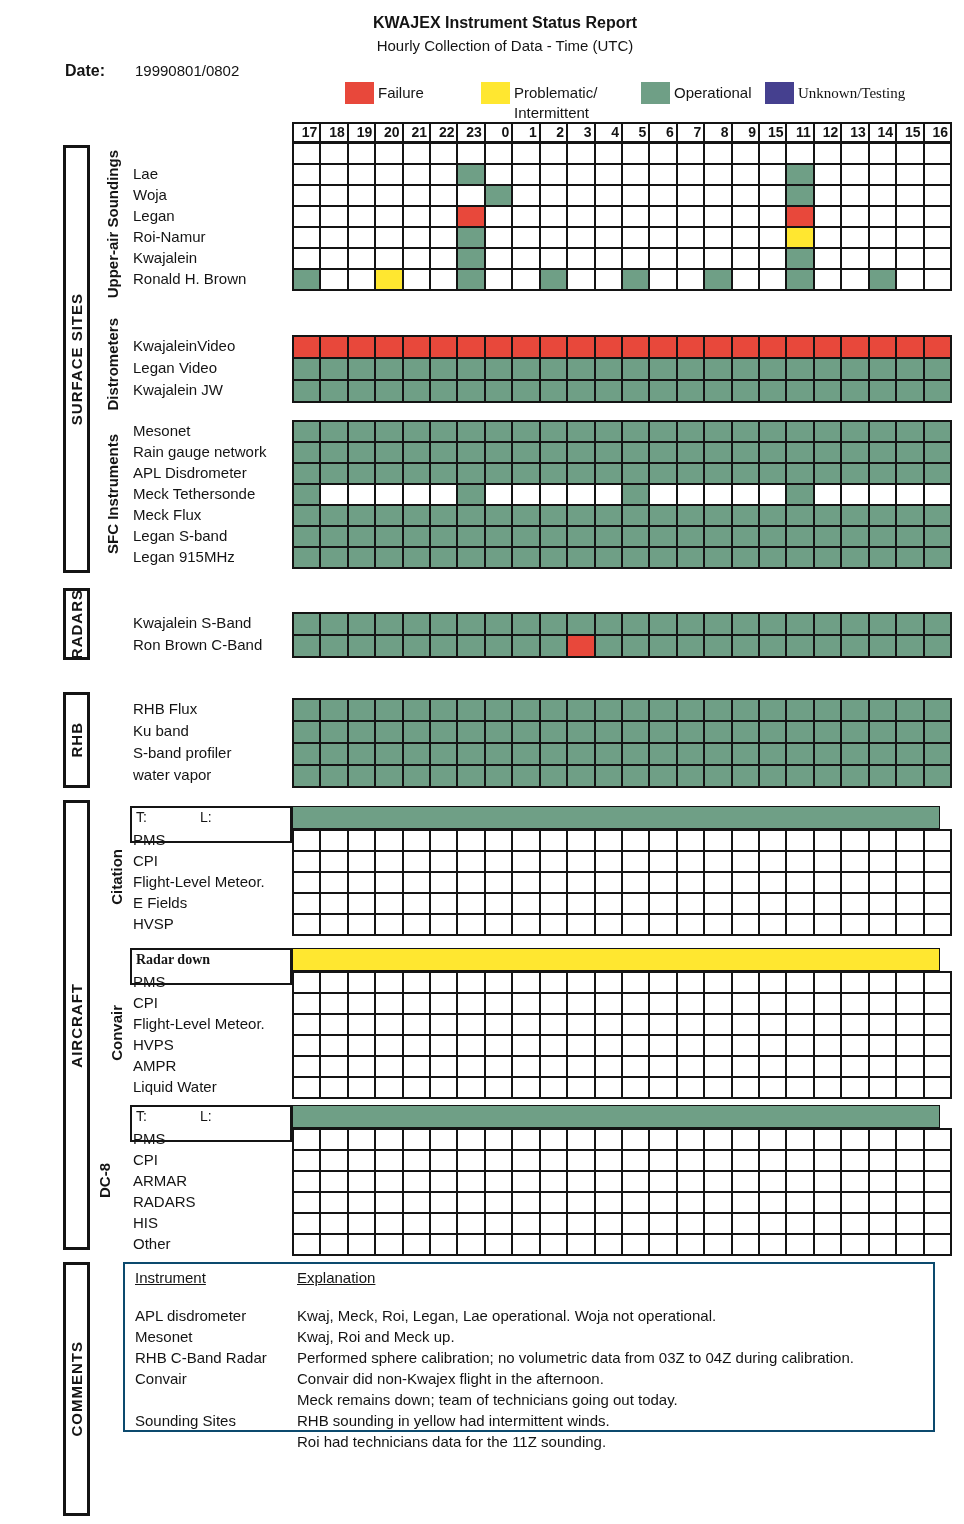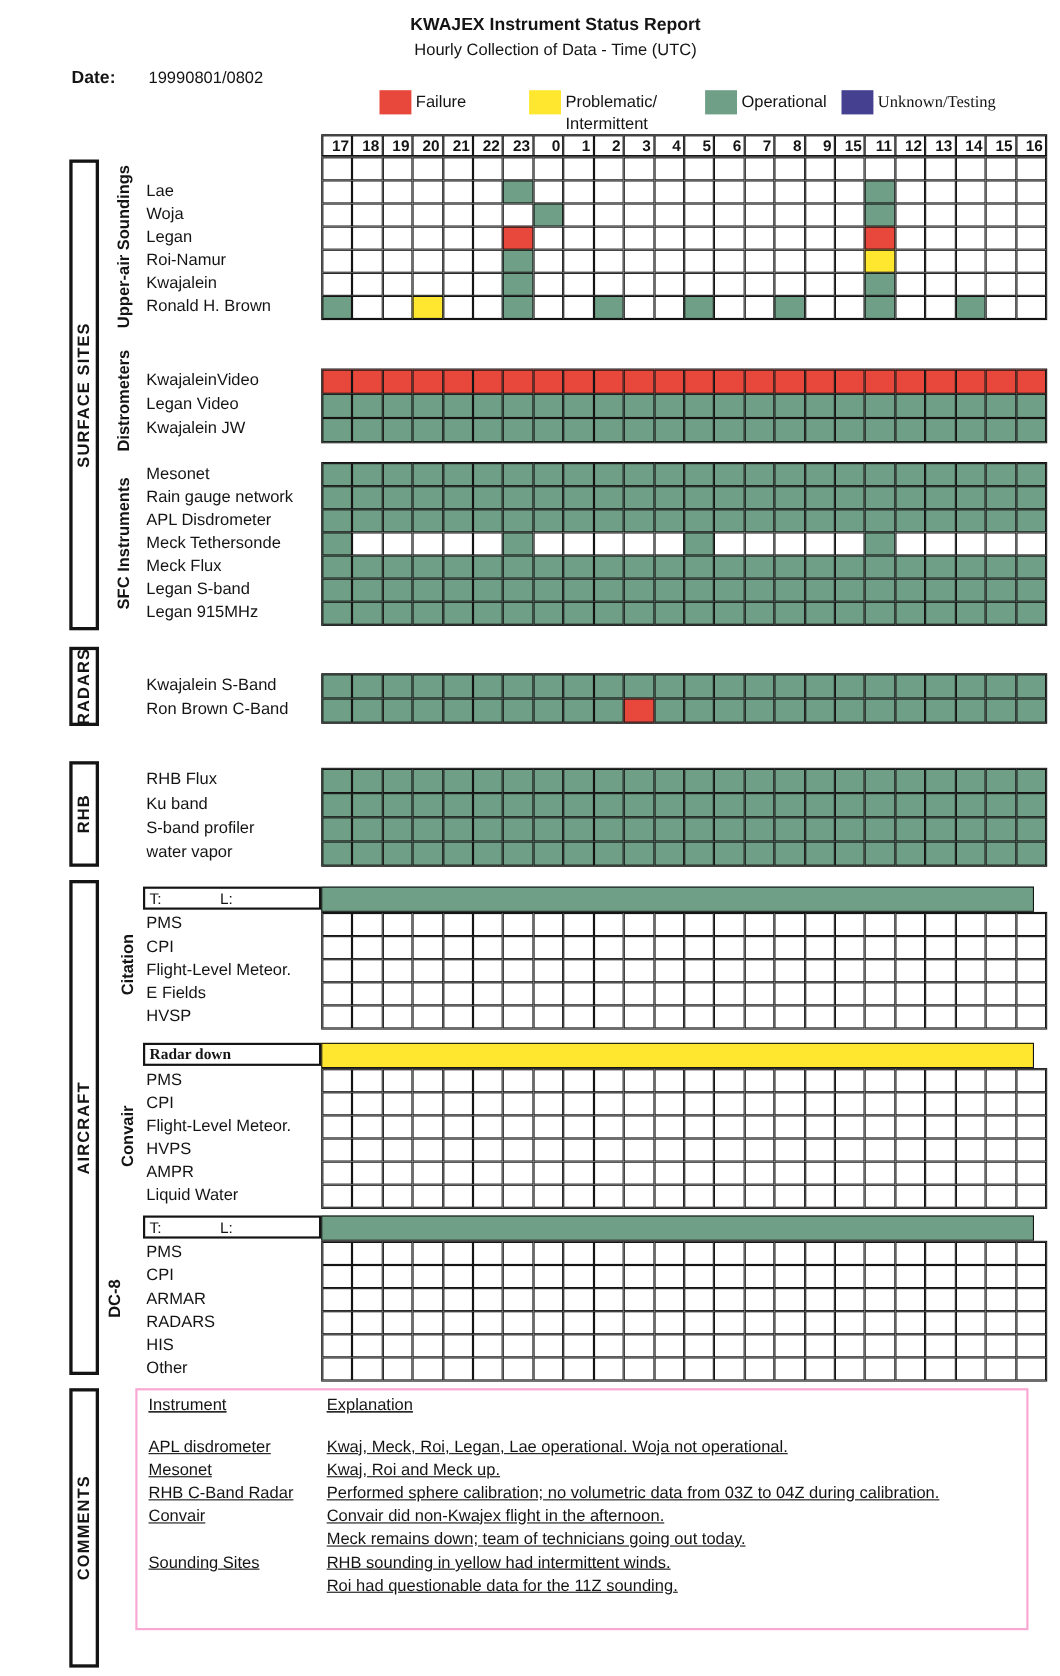--- a/index.html
+++ b/index.html
@@ -57,32 +57,32 @@
   }
   .cell { border:1px solid #141414; box-sizing:border-box; background:#fff; }
   .tex {
     background-image:
       repeating-linear-gradient(45deg, rgba(0,40,20,.13) 0 1px, transparent 1px 3px),
       repeating-linear-gradient(-45deg, rgba(255,255,255,.10) 0 1px, transparent 1px 3px);
   }
 
   
   .hdr-label {
-    left:130px; width:162px; height:21px; border:2px solid #141414; box-sizing:border-box;
+    left:130px; width:162px; height:37px; border:2px solid #141414; box-sizing:border-box;
     background:#fff; font-size:14px; line-height:19px; padding-left:4px;
   }
   .hdr-label .t { display:inline-block; width:60px; }
   .hdr-label.serif { font-family:"Liberation Serif", serif; font-weight:bold; }
   .hdr-bar { left:292px; width:648px; height:23px; border:1px solid #141414; box-sizing:border-box; }
 
   
   .comments-box {
-    left:123px; top:1262px; width:812px; height:220px;
-    border:2px solid #f9a8d4; box-sizing:border-box; background:#fff;
-    padding:5px 8px 0 10px; font-size:15px;text-decoration:underline;
+    left:123px; top:1262px; width:812px; height:170px;
+    border:2px solid #0c4a6e; box-sizing:border-box; background:#fff;
+    padding:5px 8px 0 10px; font-size:15px;
   }
   .comments-header { display:flex; }
   .comments-header .c1 { width:162px; text-decoration:underline; }
   .comments-header .c2 { text-decoration:underline; }
   .comments-rows { margin-top:19px; }
   .comment-row { display:flex; line-height:21px; }
   .comment-row .term { width:162px; flex:0 0 auto; }
   .comment-row .text { flex:1; }
 </style>
 </head>
@@ -1255,18 +1255,18 @@
         <div class="comment-row">
           <div class="term"></div>
           <div class="text">Meck remains down; team of technicians going out today.</div>
         </div>
         <div class="comment-row">
           <div class="term">Sounding Sites</div>
           <div class="text">RHB sounding in yellow had intermittent winds.</div>
         </div>
         <div class="comment-row">
           <div class="term"></div>
-          <div class="text">Roi had questionable data for the 11Z sounding.</div>
+          <div class="text">Roi had technicians data for the 11Z sounding.</div>
         </div>
       </div>
   </div>
 
 </div>
 
 </body></html>

